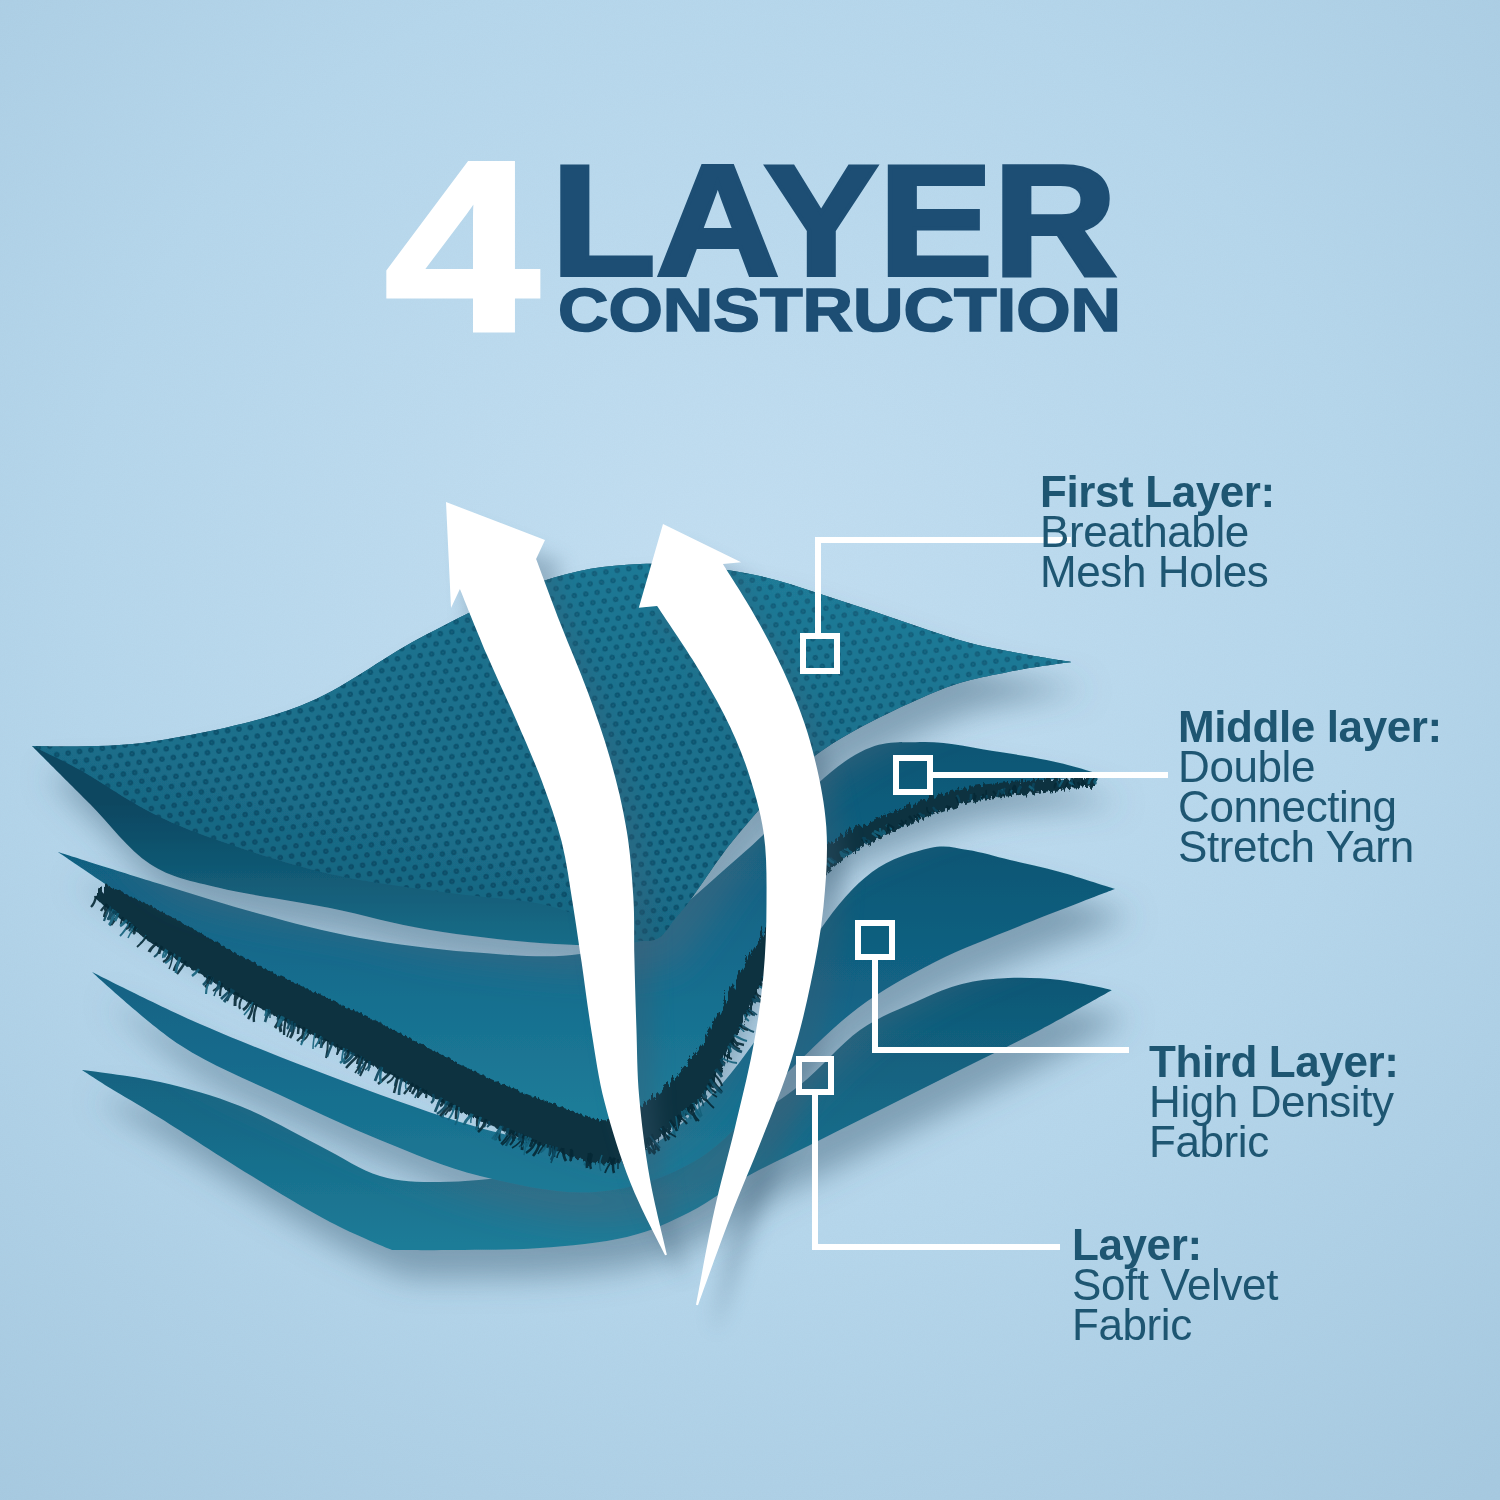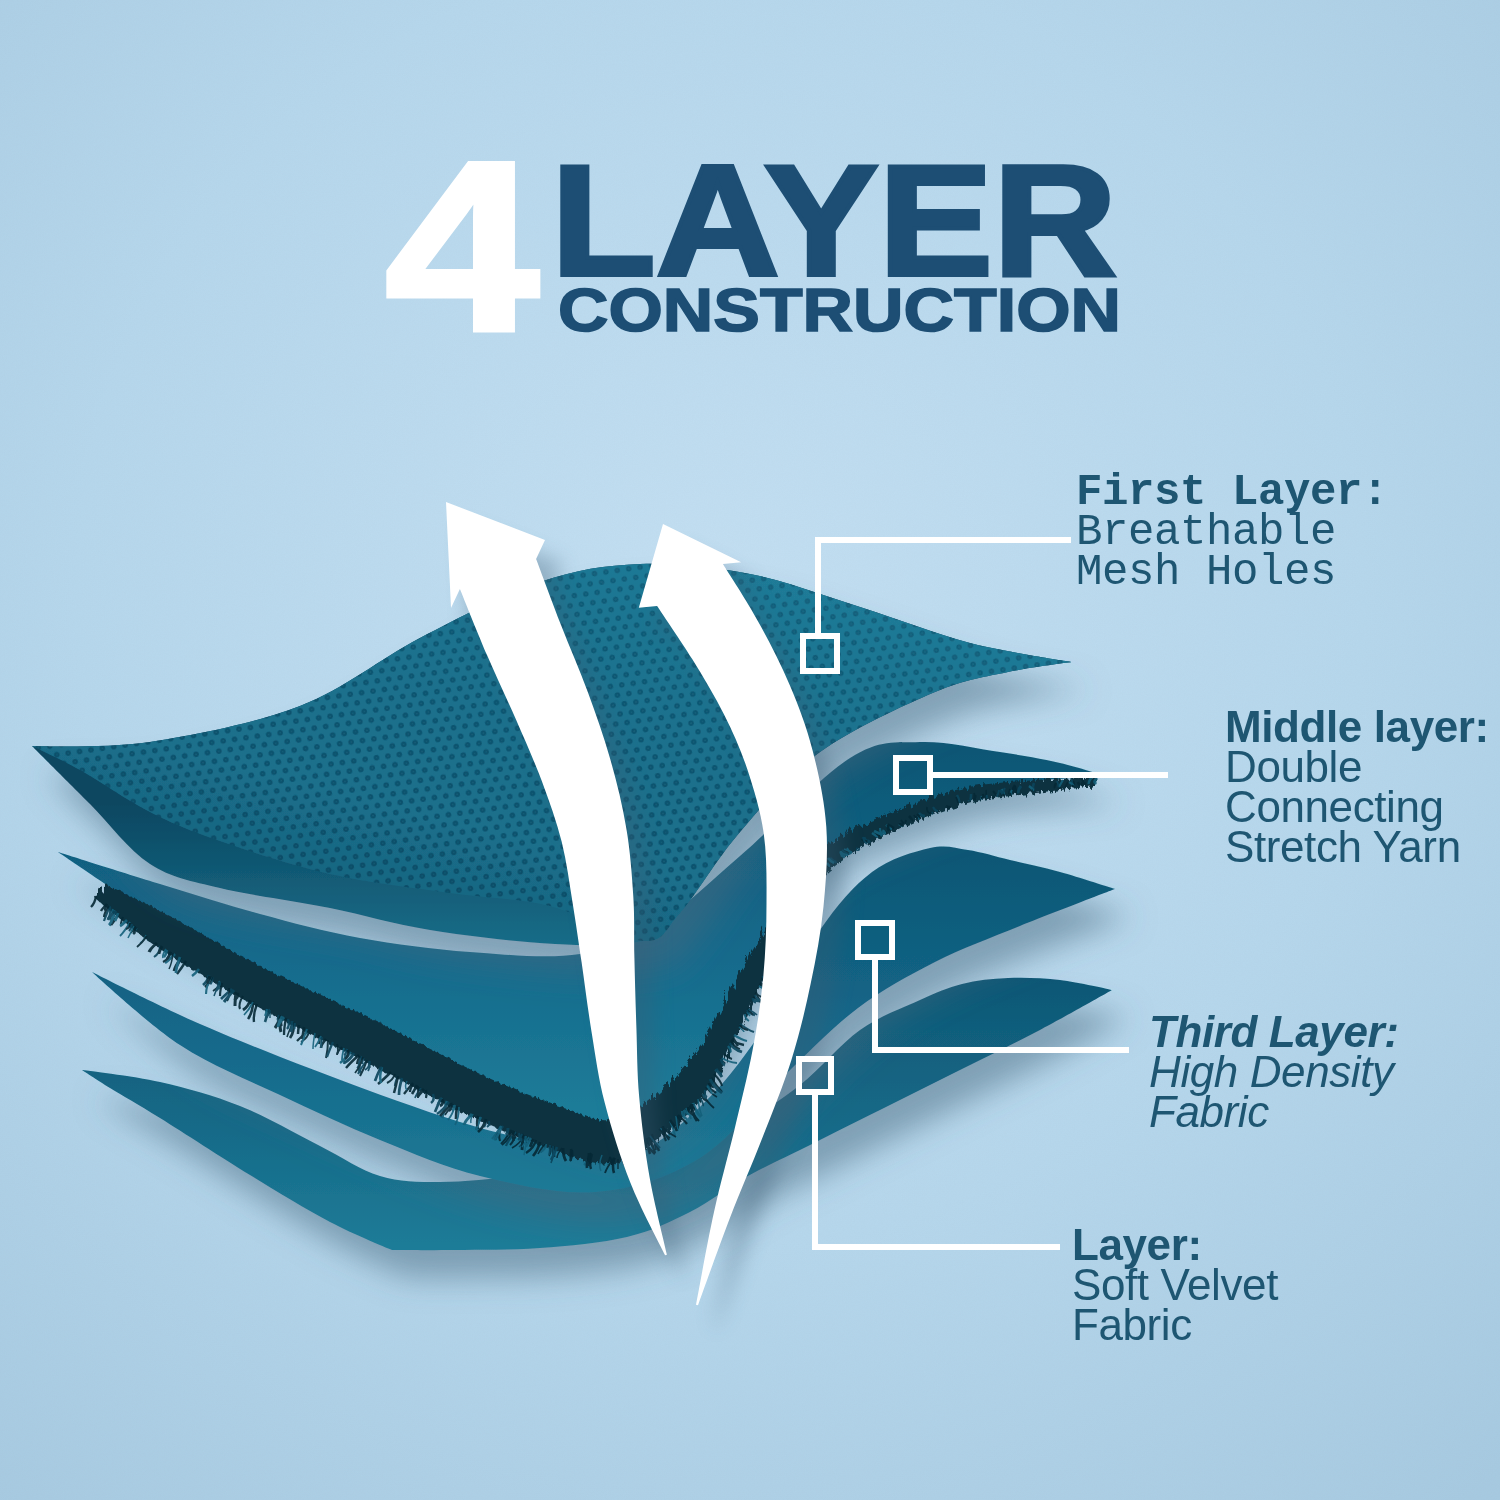--- a/index.html
+++ b/index.html
@@ -535,16 +535,16 @@
   <rect x="803" y="636" width="34" height="35"></rect>
   <rect x="896" y="758" width="34" height="34"></rect>
   <path d="M 930,775 L 1168,775"></path>
   <rect x="858" y="923" width="34" height="34"></rect>
   <path d="M 875,957 L 875,1050 L 1129,1050"></path>
   <rect x="799" y="1059" width="32" height="33"></rect>
   <path d="M 815,1092 L 815,1247 L 1060,1247"></path>
 </g>
 </svg>
 
-<div class="lbl" style="left:1076px;top:472px;font-family:Liberation Mono, monospace;"><b>First Layer:</b><br>Breathable<br>Mesh Holes</div>
-<div class="lbl" style="left:1225px;top:707px;"><b>Middle layer:</b><br>Double<br>Connecting<br>Stretch Yarn</div>
-<div class="lbl" style="left:1149px;top:1012px;font-style:italic;"><b>Third Layer:</b><br>High Density<br>Fabric</div>
+<div class="lbl" style="left:1040px;top:472px;"><b>First Layer:</b><br>Breathable<br>Mesh Holes</div>
+<div class="lbl" style="left:1178px;top:707px;"><b>Middle layer:</b><br>Double<br>Connecting<br>Stretch Yarn</div>
+<div class="lbl" style="left:1149px;top:1042px;"><b>Third Layer:</b><br>High Density<br>Fabric</div>
 <div class="lbl" style="left:1072px;top:1225px;"><b>Layer:</b><br>Soft Velvet<br>Fabric</div>
 
 </body></html>

